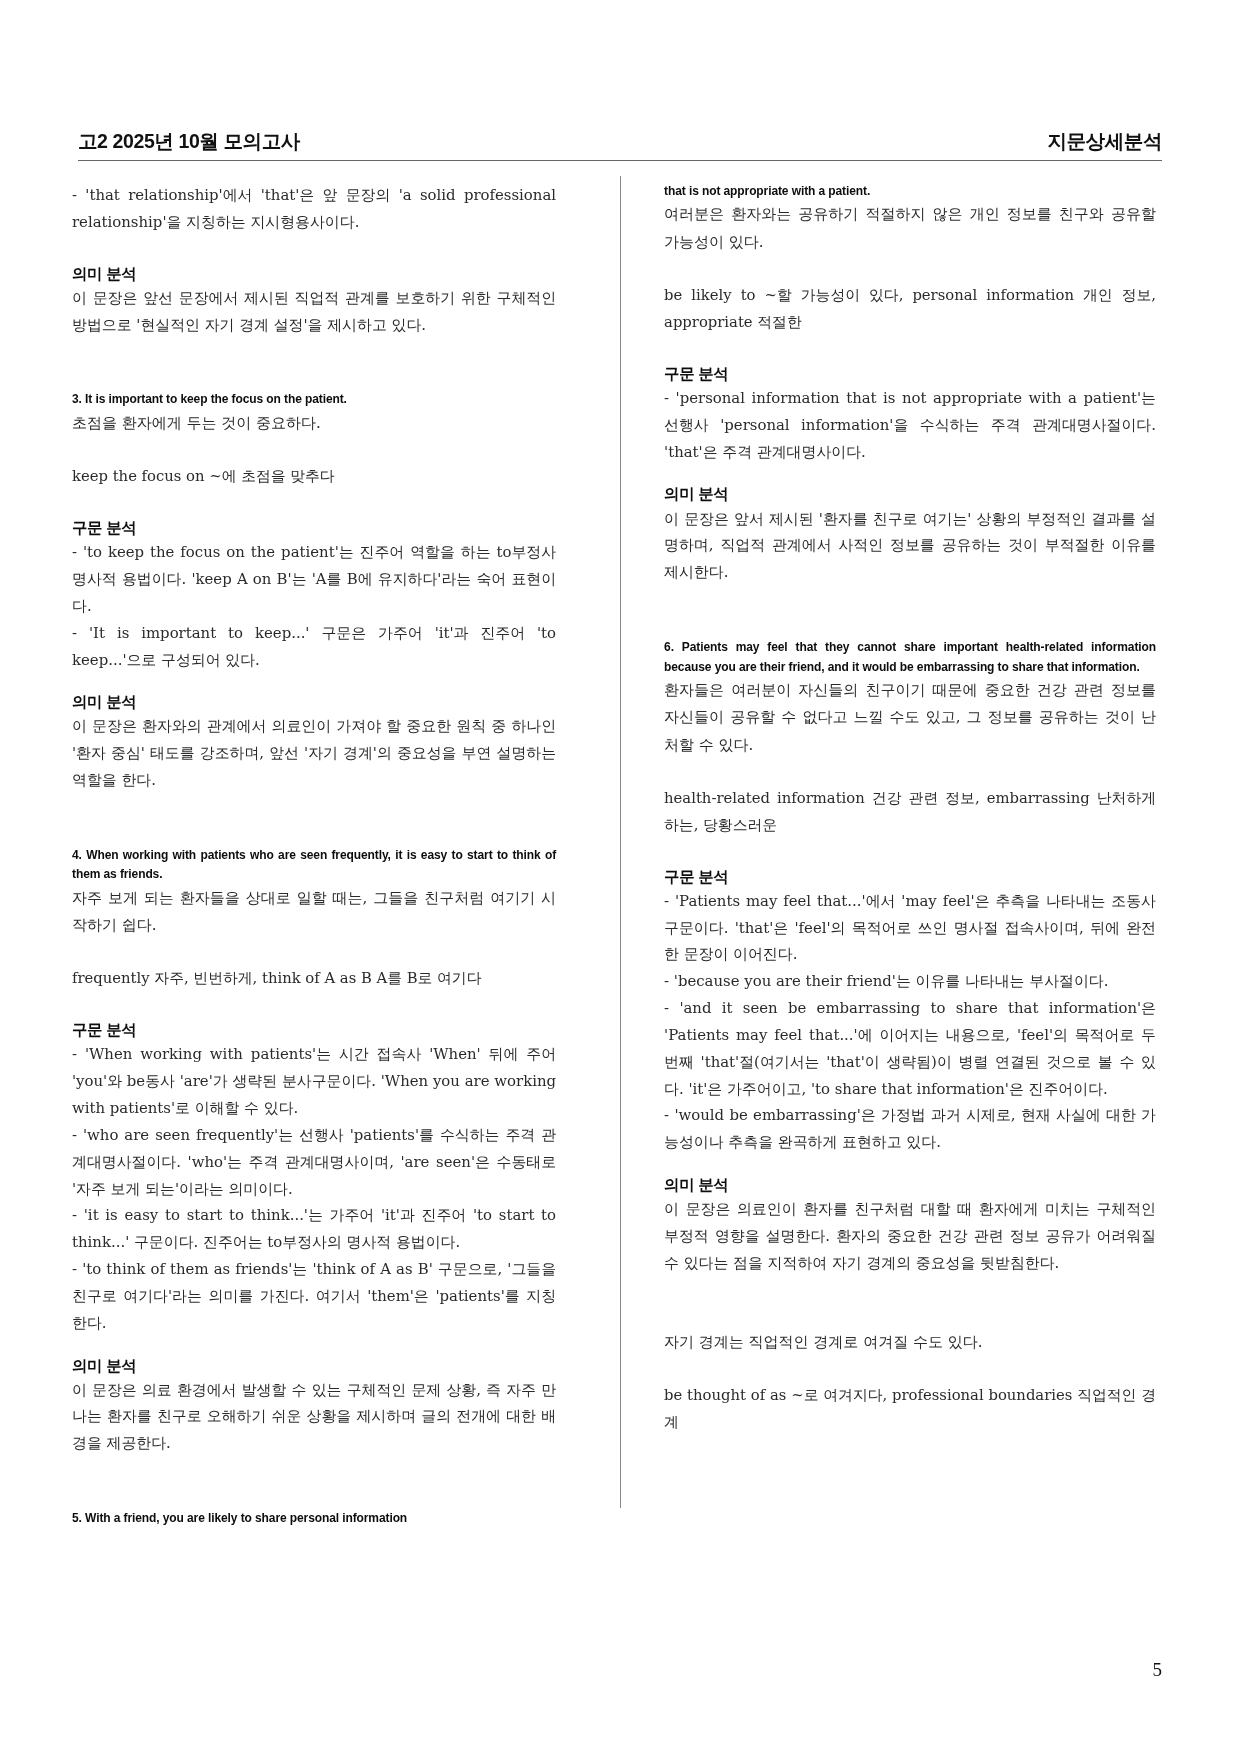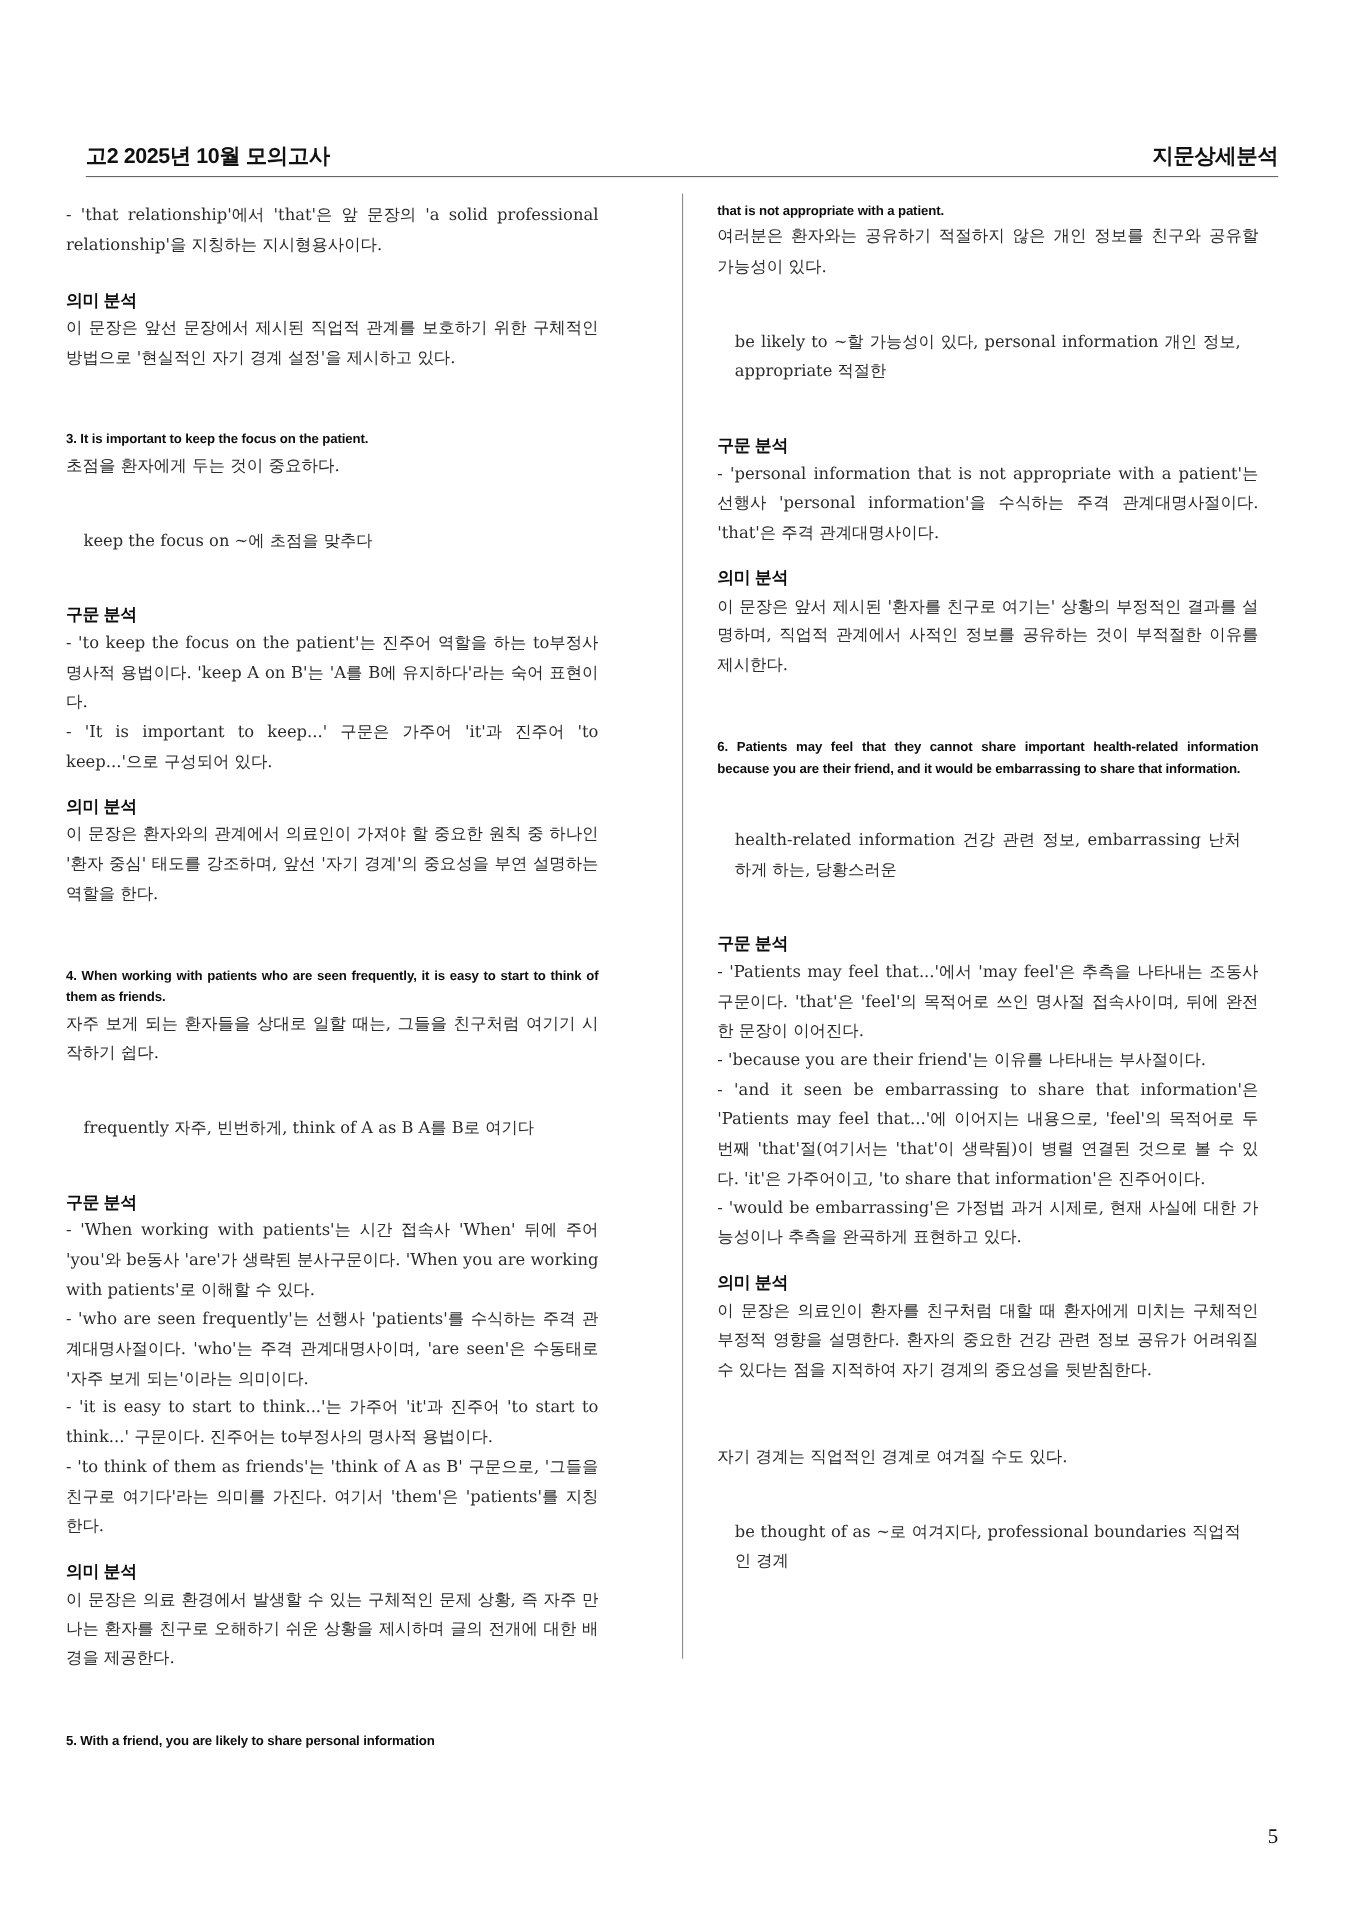--- a/index.html
+++ b/index.html
@@ -53,21 +53,21 @@
     left: 620px;
     top: 176px;
     width: 0;
     height: 1332px;
     border-left: 1px solid #8a8a8a;
   }
 
   
   .columns {
     position: absolute;
-    left: 60px;
+    left: 72px;
     top: 182px;
     width: 1084px;
     height: 1340px;
     display: flex;
     gap: 16px;
   }
   .col {
     width: 500px;
     box-sizing: border-box;
   }
@@ -94,21 +94,21 @@
     text-justify: inter-word;
     margin: 0;
   }
   .vocab {
     font-family: "DejaVu Serif", "Liberation Serif", serif;
     font-size: 14.8px;
     line-height: 1.82;
     color: #2a2a2a;
     text-align: justify;
     text-justify: inter-word;
-    margin: 16px;
+    margin: 0;
   }
   .sec-head {
     font-family: "Liberation Sans", sans-serif;
     font-weight: bold;
     font-size: 15.4px;
     line-height: 1.5;
     color: #0d0d0d;
     letter-spacing: -0.3px;
     margin: 0;
   }
@@ -231,20 +231,21 @@
       <div class="bullet">- 'personal information that is not appropriate with a patient'는 선행사 'personal information'을 수식하는 주격 관계대명사절이다. 'that'은 주격 관계대명사이다.</div>
 
       <div class="sp-s"></div>
 
       <div class="sec-head">의미 분석</div>
       <div class="body-para">이 문장은 앞서 제시된 '환자를 친구로 여기는' 상황의 부정적인 결과를 설명하며, 직업적 관계에서 사적인 정보를 공유하는 것이 부적절한 이유를 제시한다.</div>
 
       <div class="sp-xl"></div>
 
       <div class="eng-sentence">6. Patients may feel that they cannot share important health-related information because you are their friend, and it would be embarrassing to share that information.</div>
+      <div class="kor-trans">환자들은 여러분이 자신들의 친구이기 때문에 중요한 건강 관련 정보를 자신들이 공유할 수 없다고 느낄 수도 있고, 그 정보를 공유하는 것이 난처할 수 있다.</div>
 
       <div class="sp-m"></div>
 
       <div class="vocab">health-related information 건강 관련 정보, embarrassing 난처하게 하는, 당황스러운</div>
 
       <div class="sp-m"></div>
 
       <div class="sec-head">구문 분석</div>
       <div class="bullet">- 'Patients may feel that...'에서 'may feel'은 추측을 나타내는 조동사 구문이다. 'that'은 'feel'의 목적어로 쓰인 명사절 접속사이며, 뒤에 완전한 문장이 이어진다.</div>
       <div class="bullet">- 'because you are their friend'는 이유를 나타내는 부사절이다.</div>

